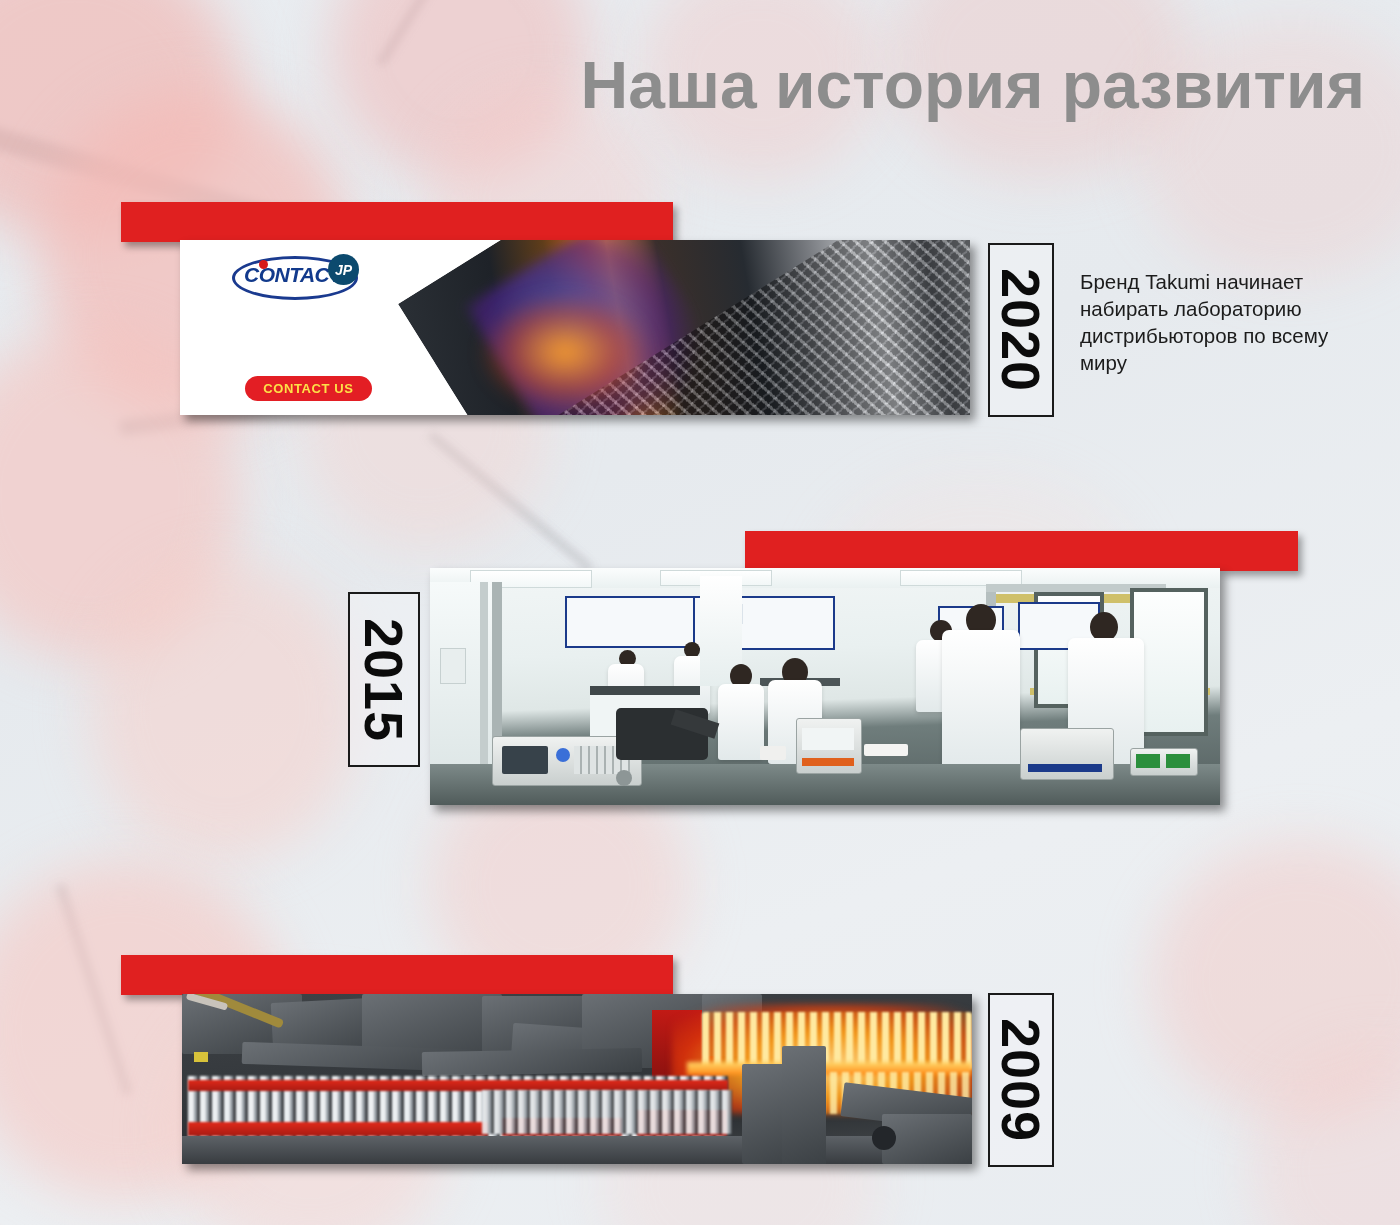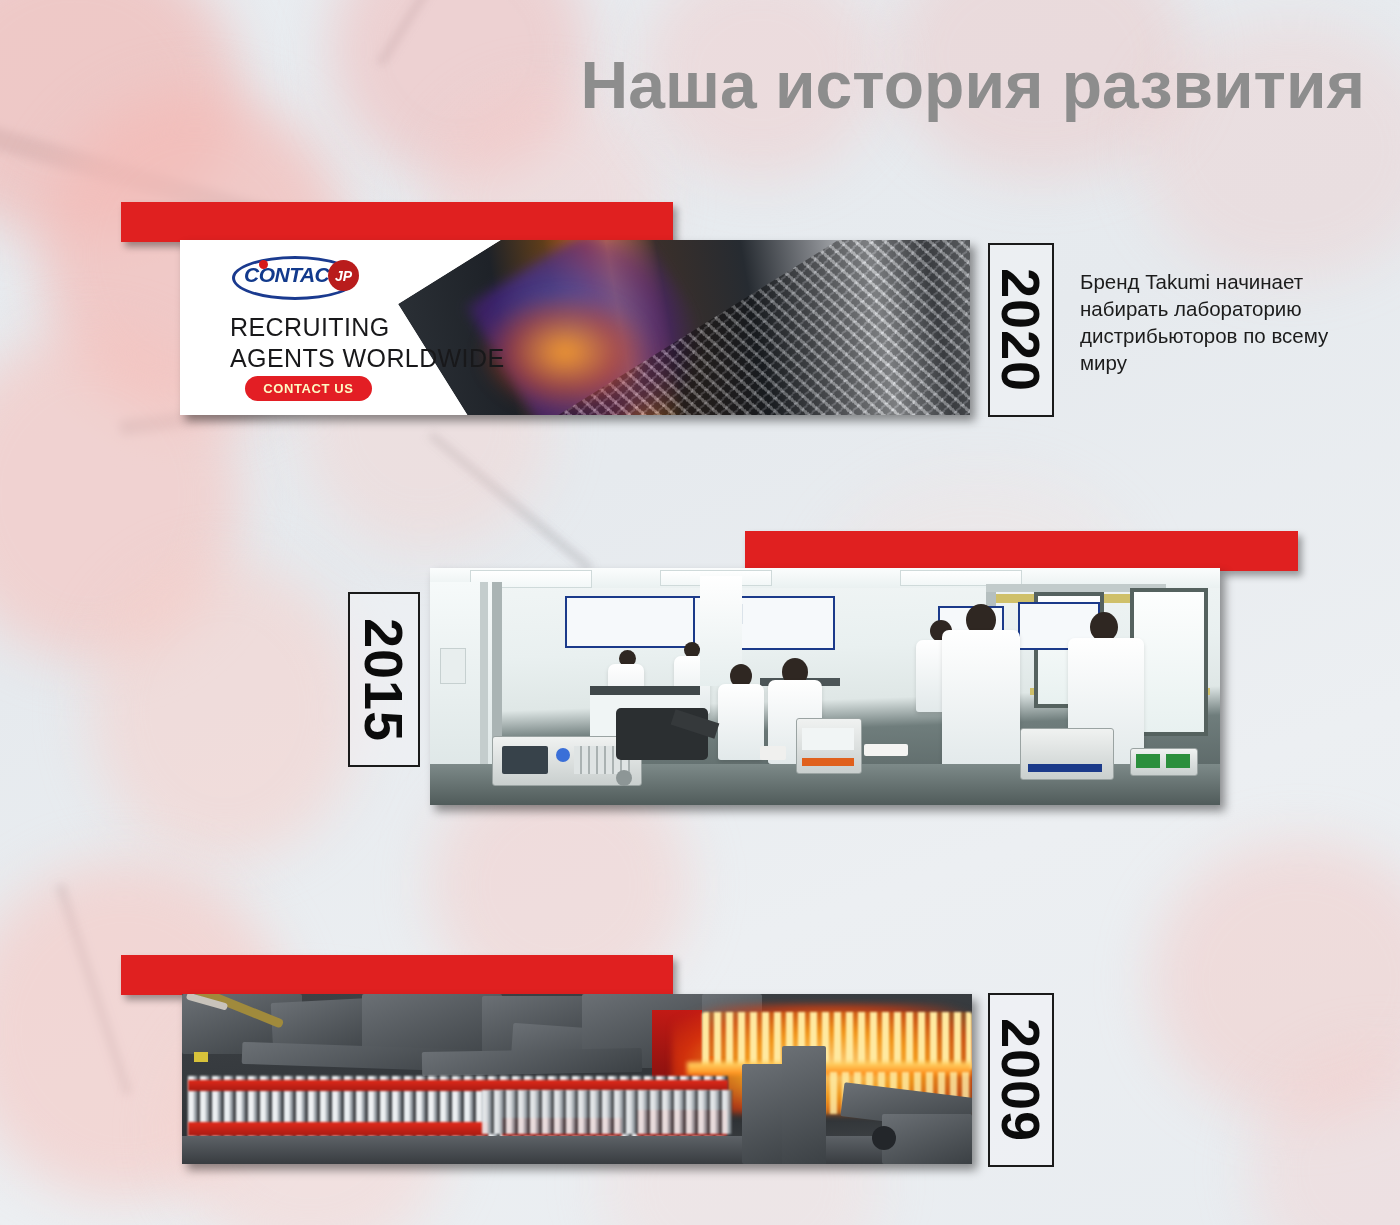--- a/index.html
+++ b/index.html
@@ -195,24 +195,24 @@
     position: absolute;
     left: 27px;
     top: 8px;
     width: 9px; height: 9px;
     border-radius: 50%;
     background: #d81a1a;
   }
   .logo-jp {
     position: absolute;
     left: 96px;
-    top: 8px;
+    top: 2px;
     width: 31px; height: 31px;
     border-radius: 50%;
-    background: #b91c1c;
+    background: #0c4a6e;
     color: #fff;
     font-size: 14px;
     font-weight: bold;
     font-style: italic;
     display: flex;
     align-items: center;
     justify-content: center;
   }
   .banner-head {
     position: absolute;
@@ -224,21 +224,21 @@
     letter-spacing: 0.4px;
   }
   .contact-btn {
     position: absolute;
     left: 65px;
     top: 136px;
     width: 127px;
     height: 25px;
     background: #e31e24;
     border-radius: 13px;
-    color: #fef9c3;
+    color: #fde047;
     font-size: 13px;
     font-weight: bold;
     letter-spacing: 0.6px;
     display: flex;
     align-items: center;
     justify-content: center;
   }
 
   
   .lab {
@@ -388,24 +388,20 @@
       </div>
       <div class="banner-glow"></div>
 
       <div class="logo-wrap">
         <div class="logo-ellipse"></div>
         <div class="logo-word">CONTACT</div>
         <div class="logo-dot"></div>
         <div class="logo-jp">JP</div>
       </div>
 
-      <div class="banner-head">
-        <div>RECRUITING</div>
-        <div>AGENTS WORLDWIDE</div>
-      </div>
 
       <div class="contact-btn">CONTACT US</div>
     </div>
   </div>
 
   <div class="year-badge" style="left:988px; top:243px; width:62px; height:170px;">
     <span class="year-text">2020</span>
   </div>
 
   <div class="desc" style="left:1080px; top:268px; width:300px;">Бренд Takumi начинает набирать лабораторию дистрибьюторов по всему миру</div>

